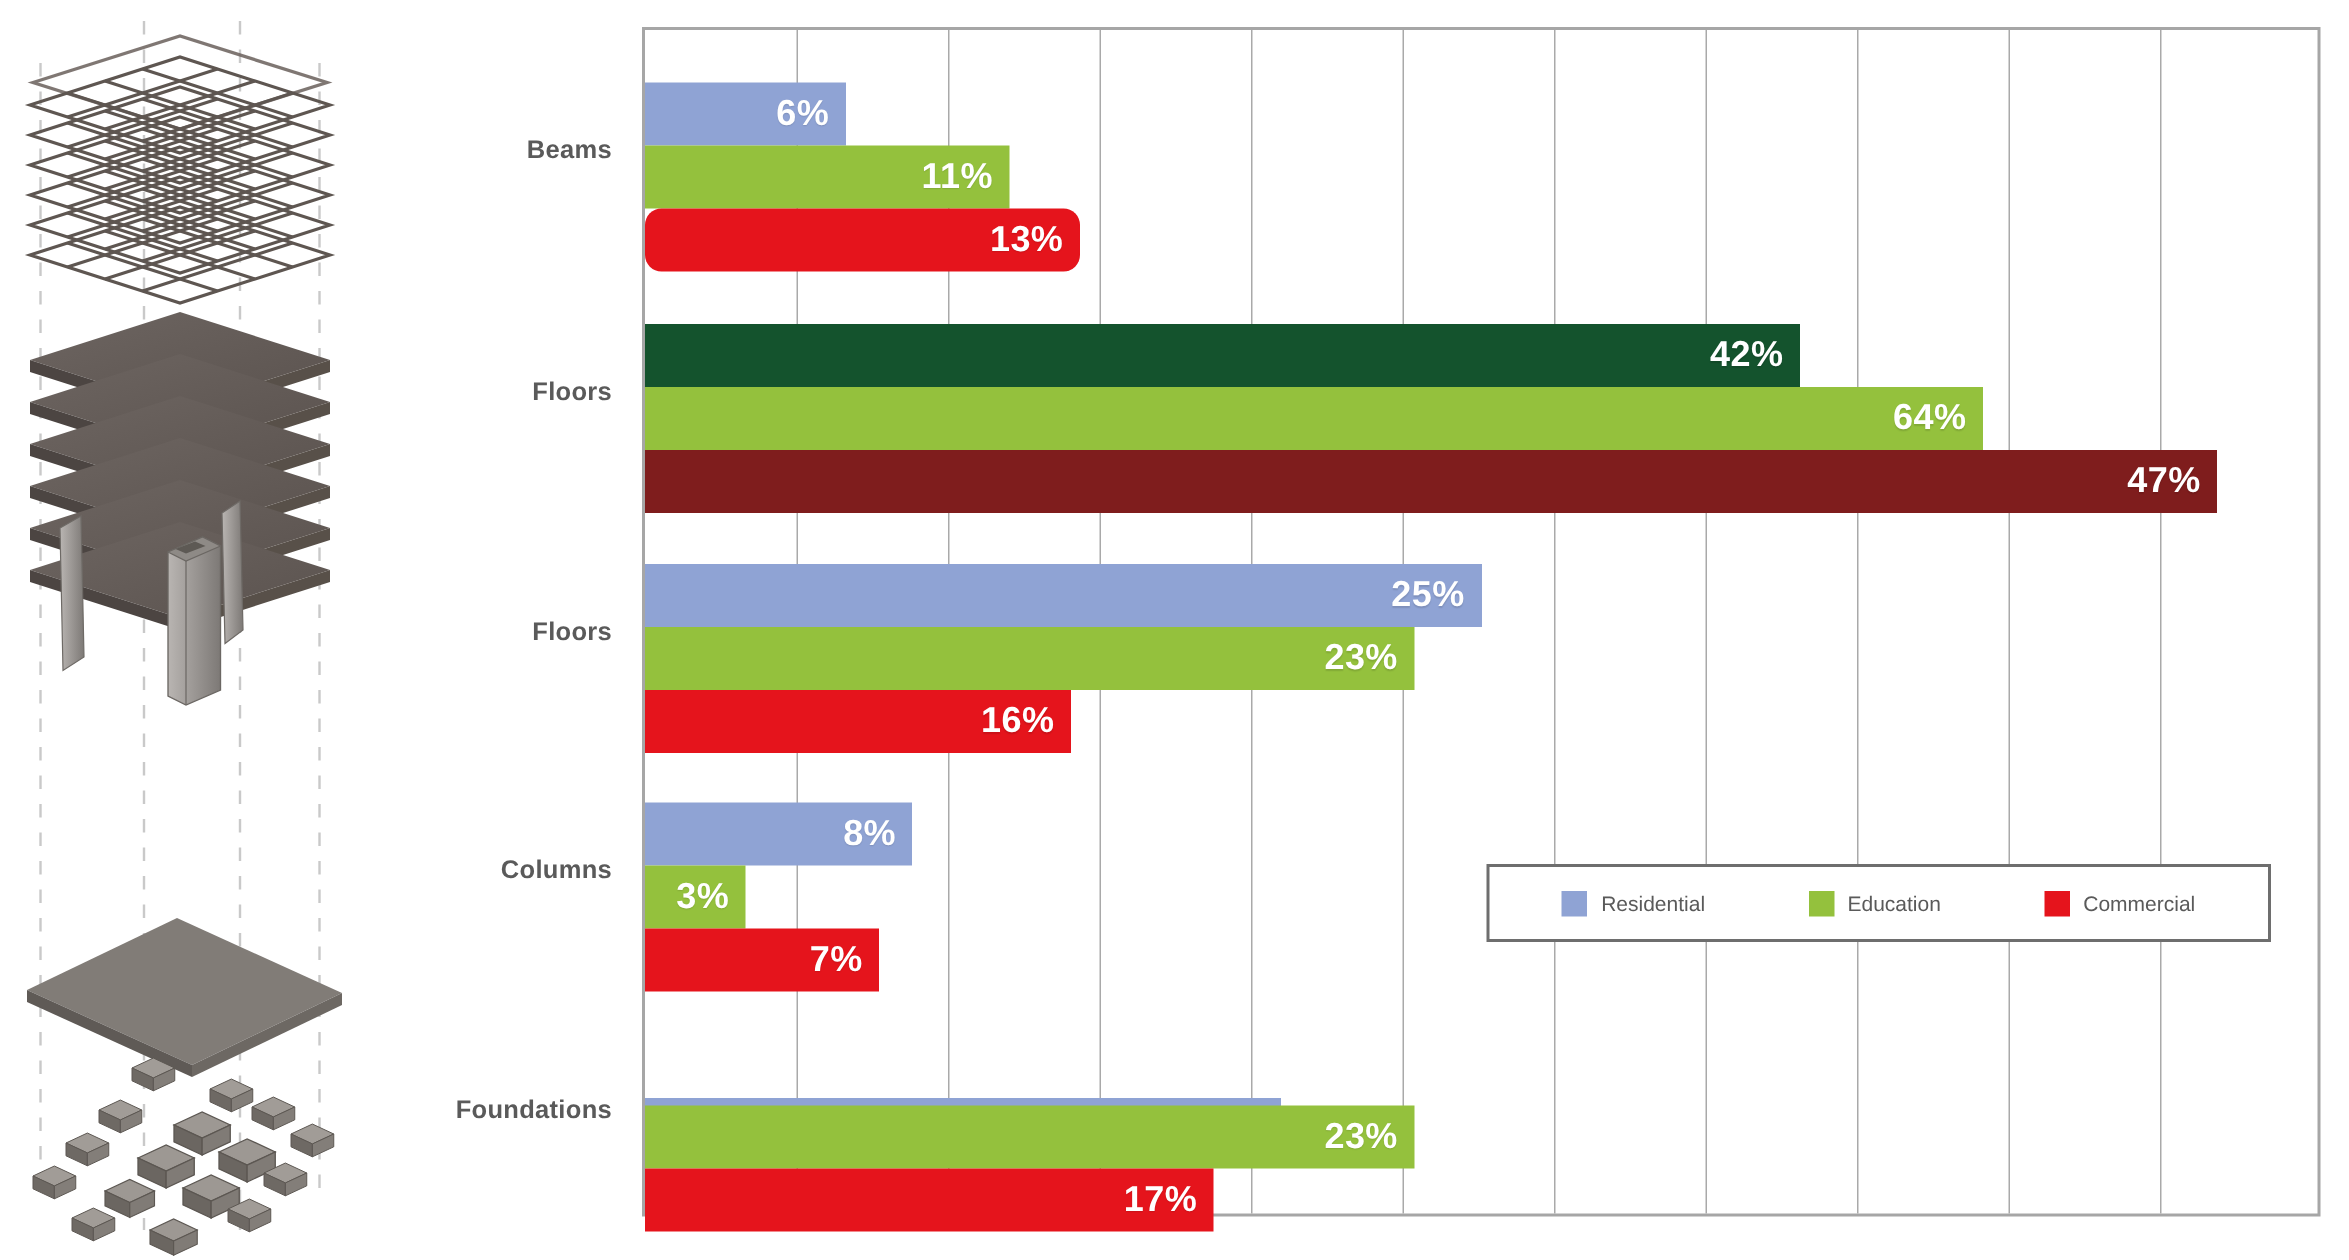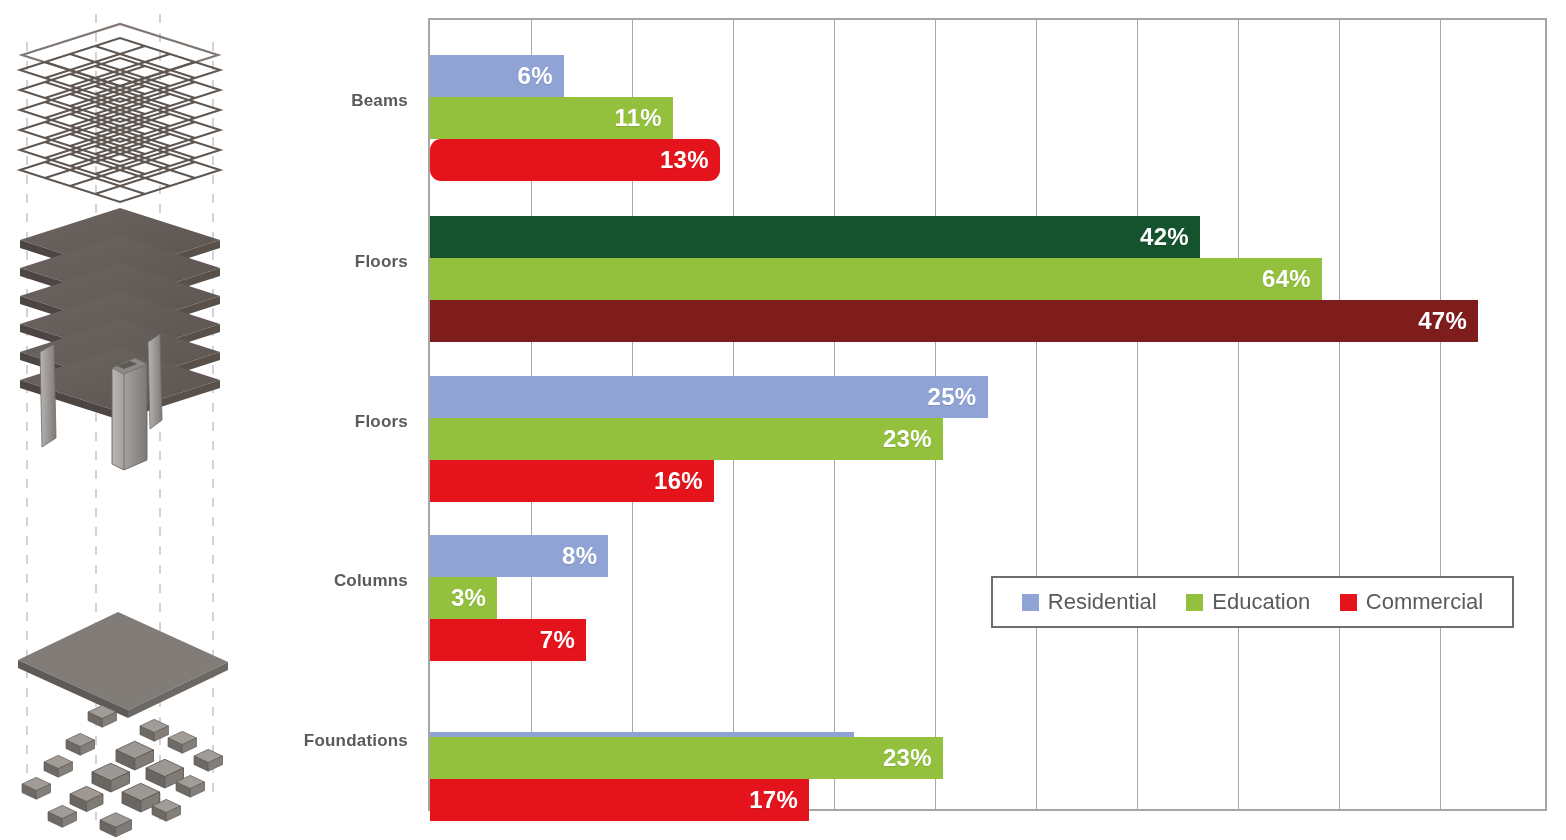--- a/index.html
+++ b/index.html
@@ -87,21 +87,21 @@
     display:flex;
     align-items:center;
     justify-content:space-around;
     box-sizing:border-box;
     padding:0 14px;
   }
   .legend-item{display:flex;align-items:center;gap:9px;}
   .legend-swatch{width:17px;height:17px;display:block;}
   .legend-text{
     color:#5a5a5a;
-    font-size:22px;
+    font-size:14px;
     white-space:nowrap;
   }
 </style>
 </head>
 <body>
 
 <div id="root">
 
   <div id="illus">
     <svg width="250" height="840" viewBox="0 0 250 840">

